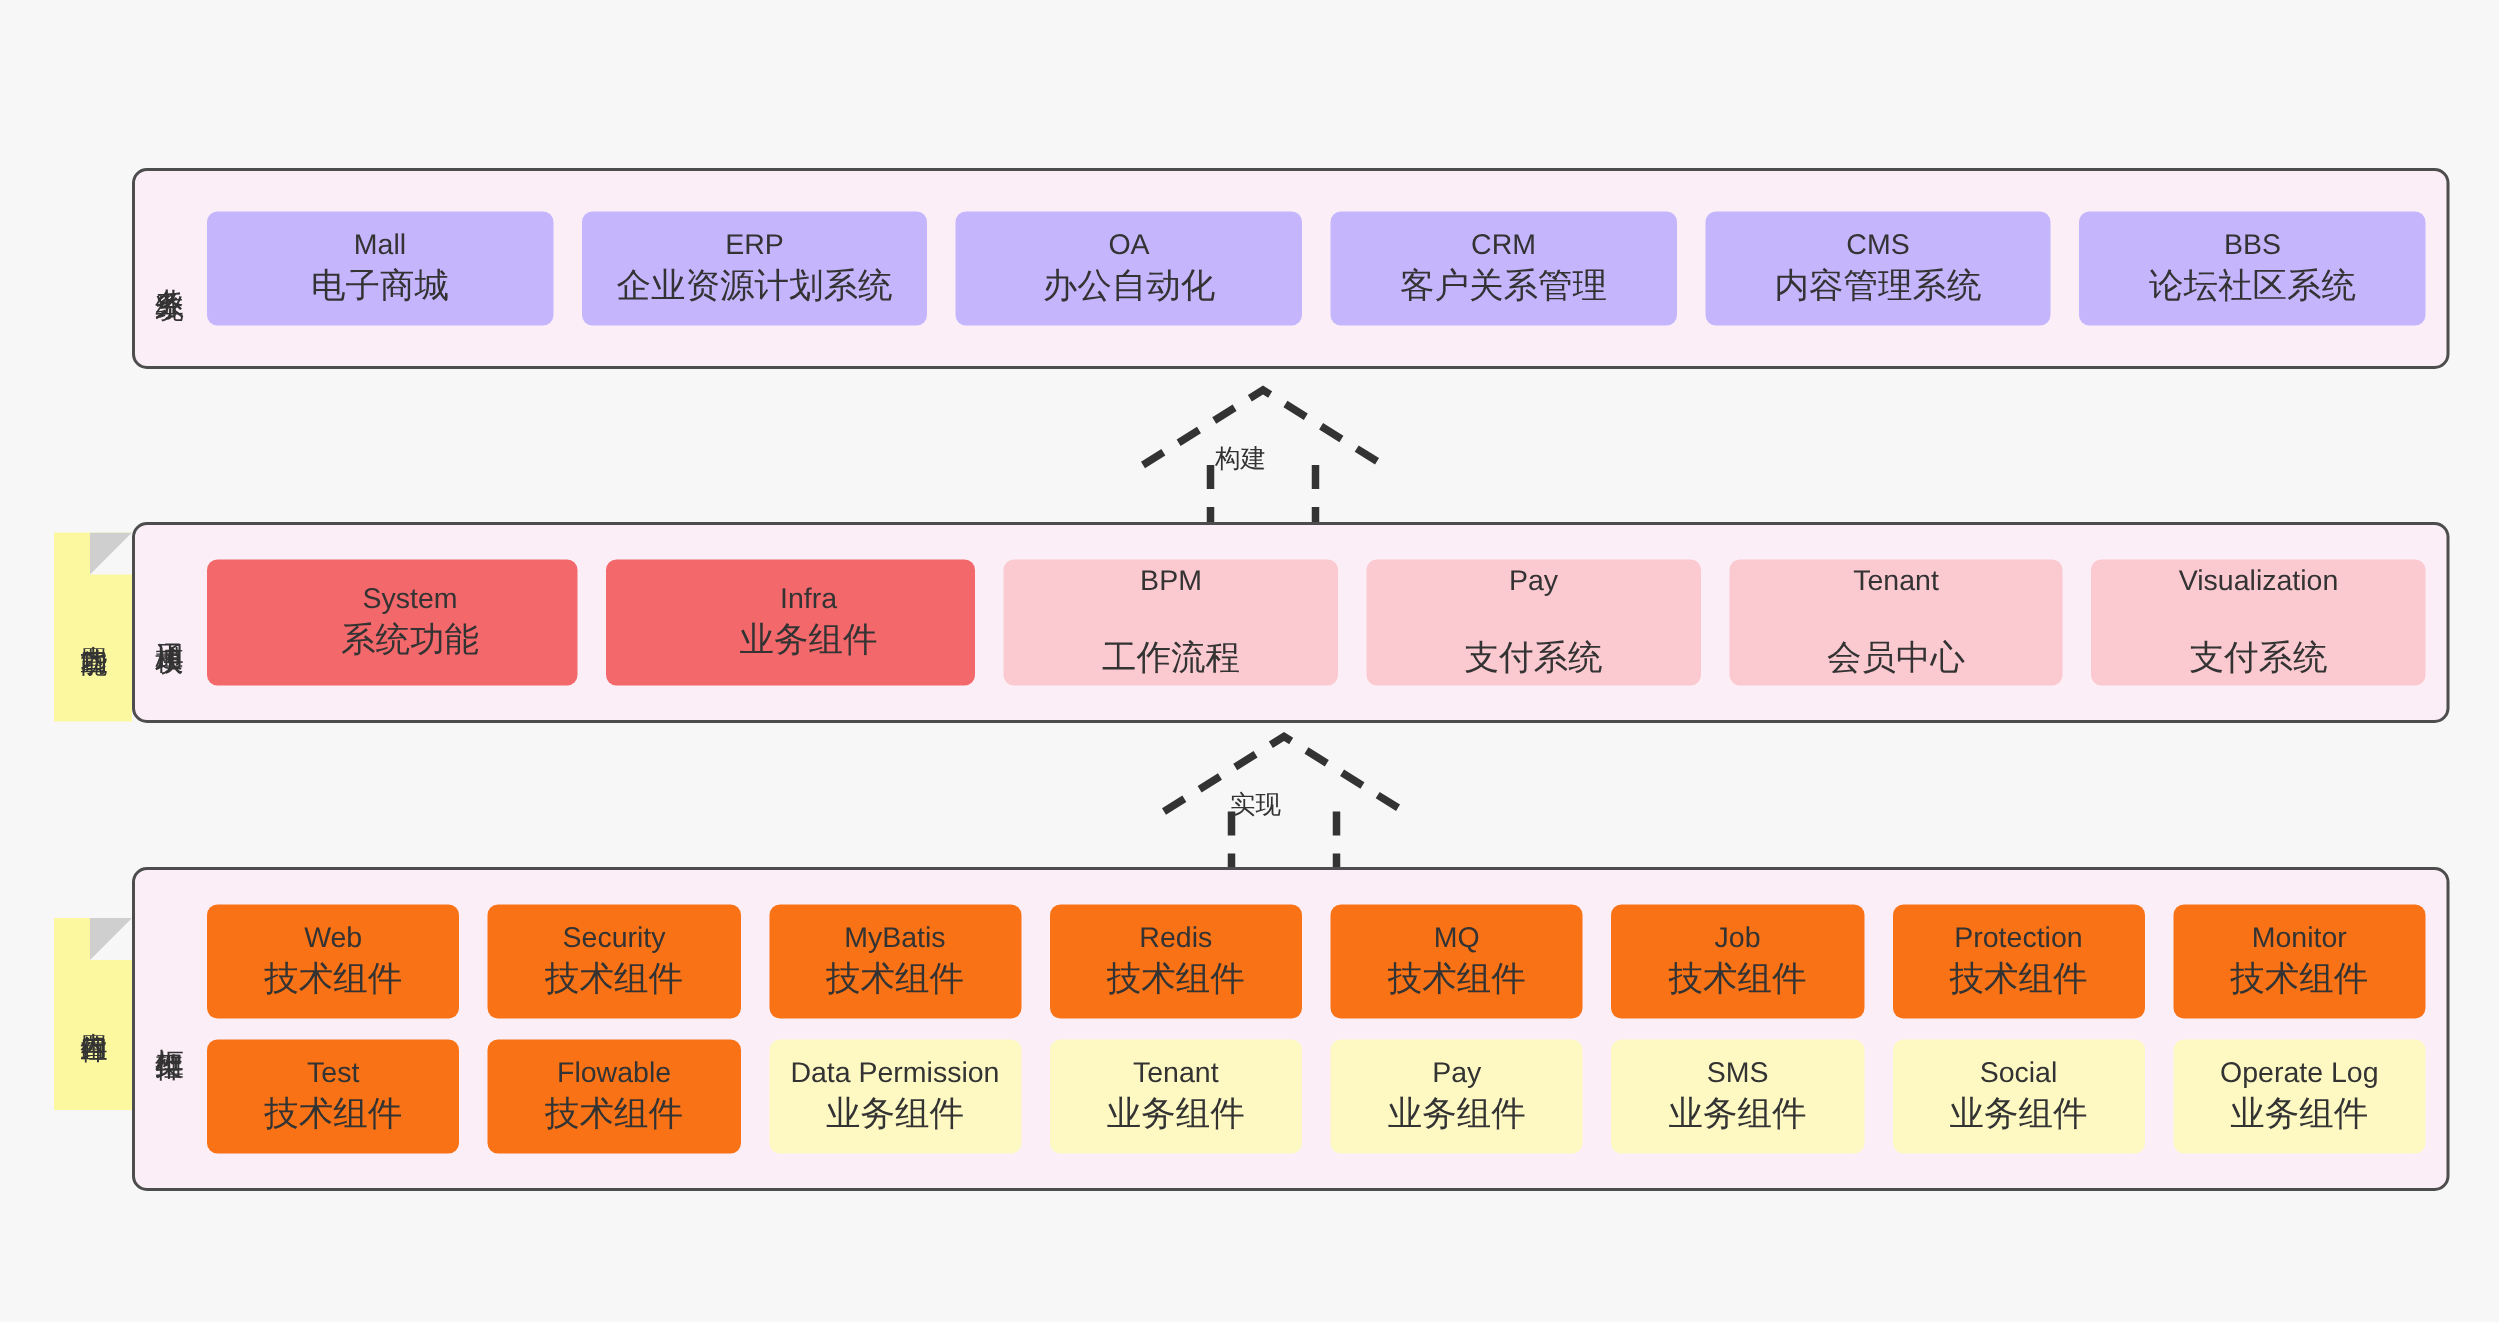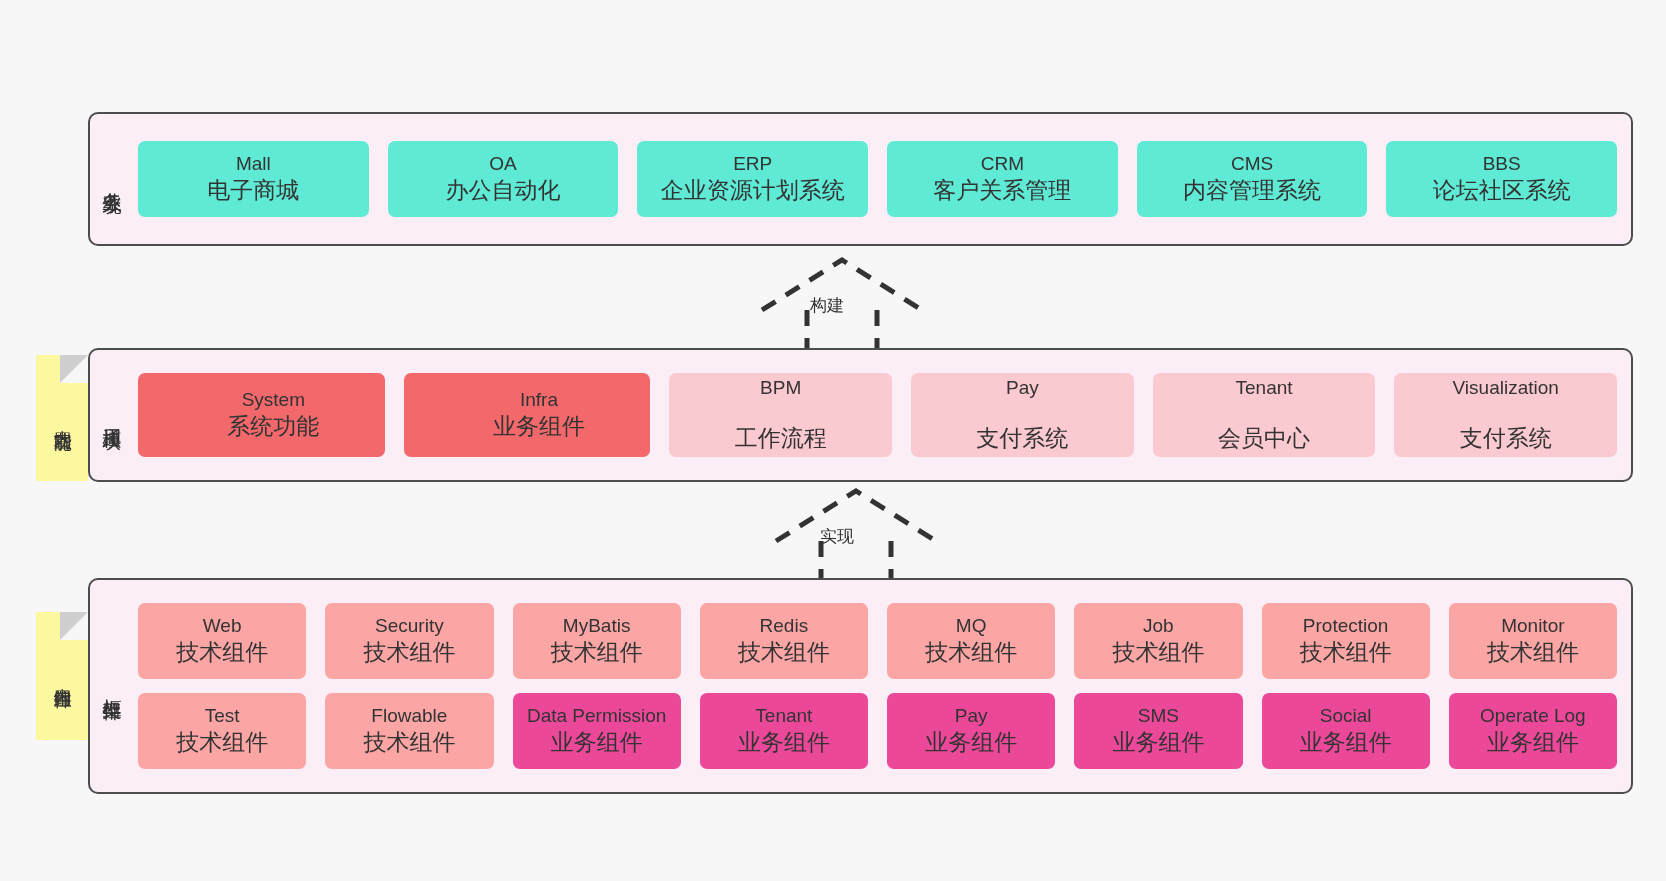--- a/index.html
+++ b/index.html
@@ -70,25 +70,25 @@
     align-items: center;
     justify-content: center;
     text-align: center;
     line-height: 1.28;
     color: #333333;
   }
   .cell .en { font-size: 19px; }
   .cell .cn { font-size: 23px; }
 
   
-  .c-blue        { background: #5eead4; }
+  .c-blue        { background: #c4b5fd; }
   .c-red         { background: #f2686b; padding-left: 24px; }
   .c-pink        { background: #fbc9d0; gap: 24px; }
-  .c-green       { background: #fca5a5; }
-  .c-green-light { background: #ec4899; }
+  .c-green       { background: #f97316; }
+  .c-green-light { background: #fef9c3; }
 
   
   #layer-business { left: 88px;  top: 112px; width: 1545px; height: 134px; }
   #layer-modules  { left: 88px;  top: 348px; width: 1545px; height: 134px; }
   #layer-framework{ left: 88px;  top: 578px; width: 1545px; height: 216px; }
 
   #layer-business .cell  { height: 76px; }
   #layer-modules  .cell  { height: 84px; }
   #layer-framework .cell { height: 76px; }
 
@@ -151,27 +151,27 @@
     <div class="layer-title">业务系统</div>
     <div class="layer-body">
       <div class="row">
 
         <div class="cell c-blue">
           <span class="en">Mall</span>
           <span class="cn">电子商城</span>
         </div>
 
         <div class="cell c-blue">
+          <span class="en">ERP</span>
+          <span class="cn">企业资源计划系统</span>
+        </div>
+
+        <div class="cell c-blue">
           <span class="en">OA</span>
           <span class="cn">办公自动化</span>
-        </div>
-
-        <div class="cell c-blue">
-          <span class="en">ERP</span>
-          <span class="cn">企业资源计划系统</span>
         </div>
 
         <div class="cell c-blue">
           <span class="en">CRM</span>
           <span class="cn">客户关系管理</span>
         </div>
 
         <div class="cell c-blue">
           <span class="en">CMS</span>
           <span class="cn">内容管理系统</span>

